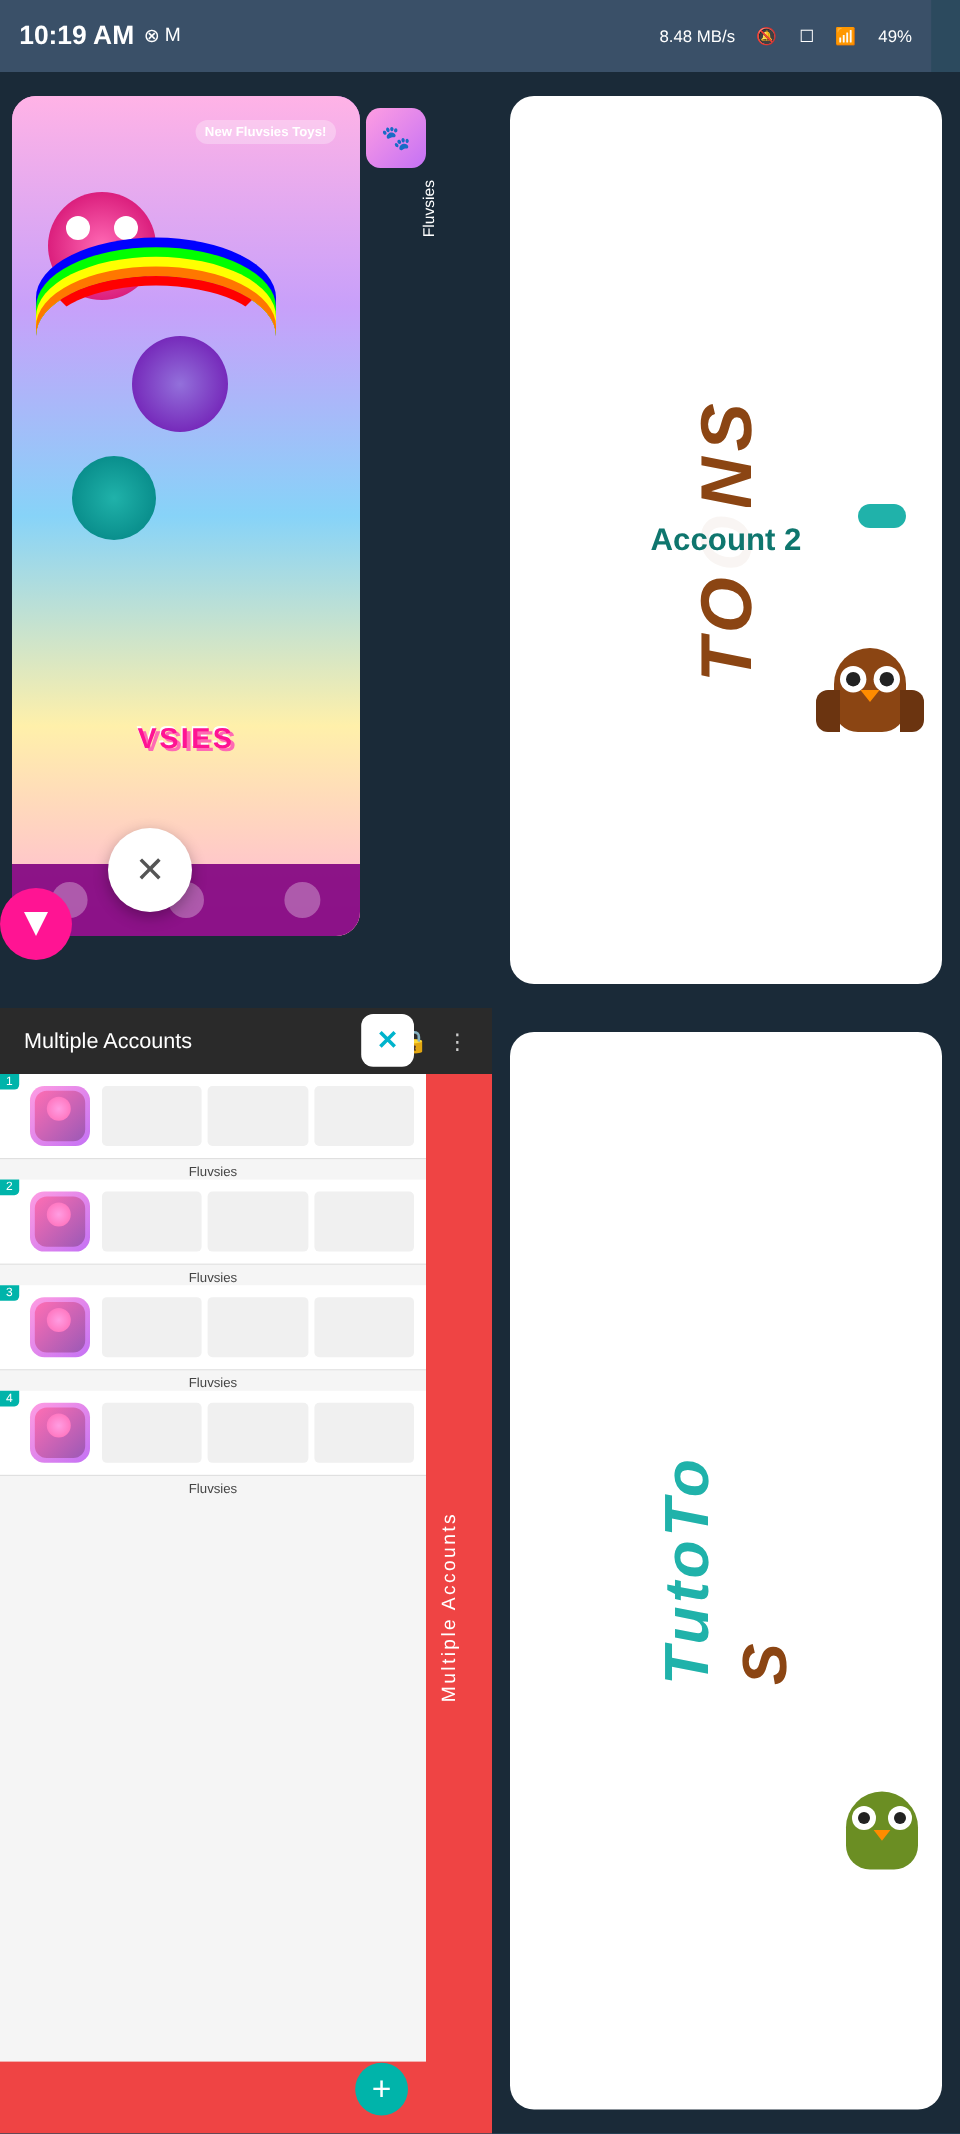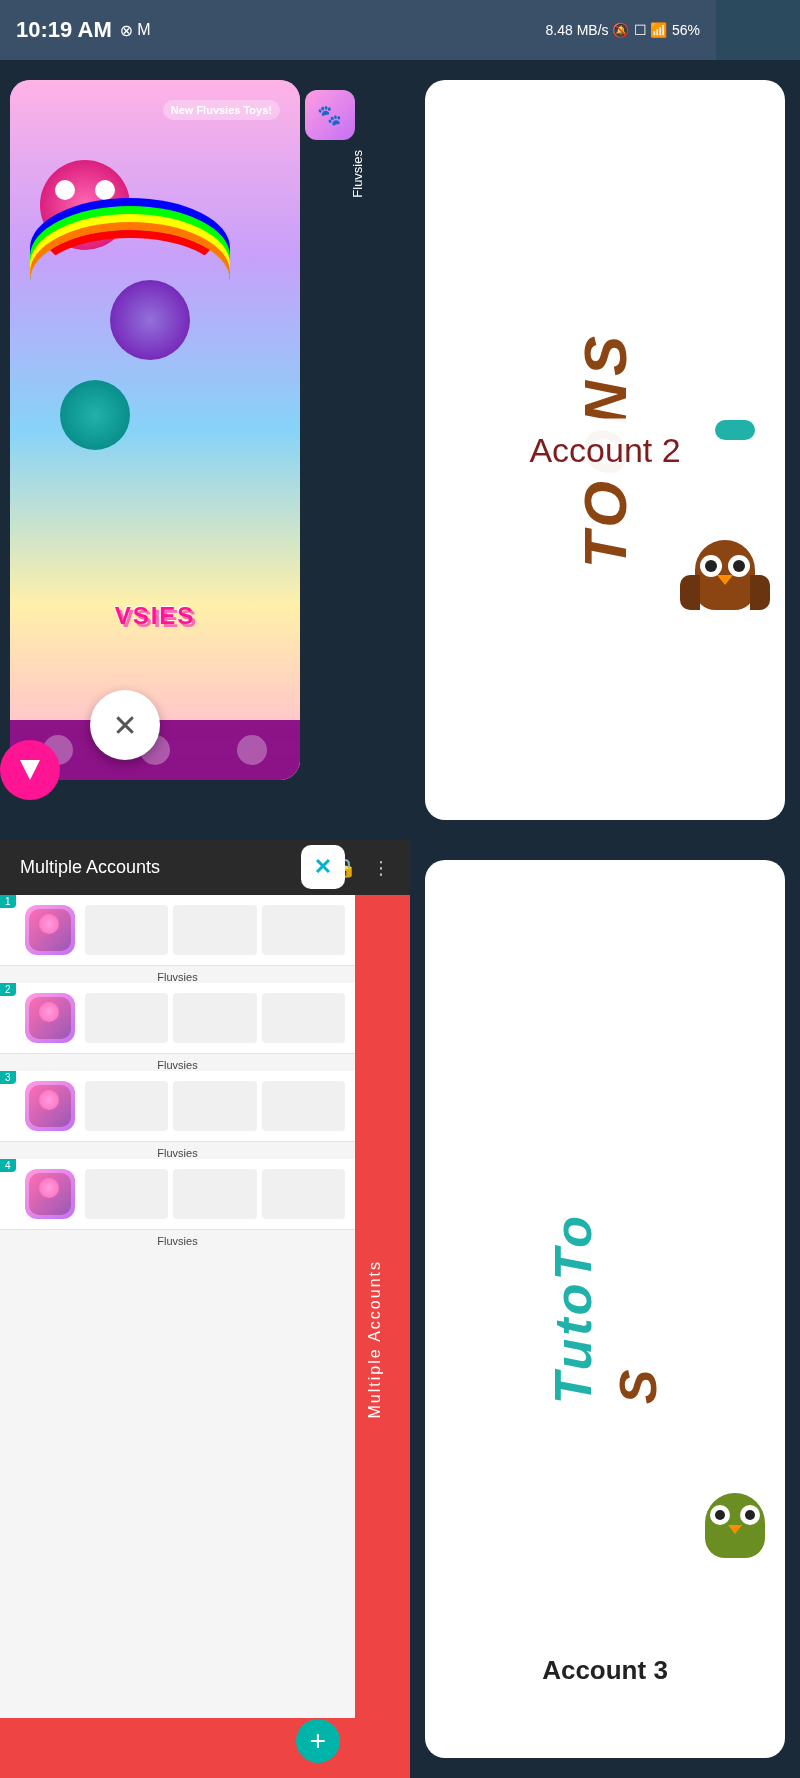--- a/index.html
+++ b/index.html
@@ -10,21 +10,21 @@
       font-family: 'Arial', sans-serif;
       overflow: hidden;
       position: relative;
     }
 
     
     .status-bar {
       position: absolute;
       top: 0;
       left: 0;
-      width: 716px;
+      width: 776px;
       height: 60px;
       background: #3a5068;
       display: flex;
       align-items: center;
       justify-content: space-between;
       padding: 0 16px;
       z-index: 100;
     }
     .status-left {
       display: flex;
@@ -41,21 +41,21 @@
       align-items: center;
       gap: 4px;
     }
     .status-icon {
       color: white;
       font-size: 16px;
     }
     .status-right {
       display: flex;
       align-items: center;
-      gap: 4px;
+      gap: 18px;
       color: white;
       font-size: 14px;
       padding-left: 36px;
     }
 
     
     .app-grid {
       position: absolute;
       top: 60px;
       left: 0;
@@ -377,23 +377,23 @@
     }
 
     .account2-label {
       position: absolute;
       top: 50%;
       left: 50%;
       transform: translate(-50%, -50%);
       background: rgba(255,255,255,0.95);
       padding: 12px 24px;
       border-radius: 8px;
-      font-size: 34px;
-      font-weight: normal;
-      color: #7f1d1d;
+      font-size: 26px;
+      font-weight: bold;
+      color: #0f766e;
       white-space: nowrap;
     }
 
     
     .multiple-accounts-container {
       position: relative;
       background: #ef4444;
       overflow: hidden;
     }
 
@@ -708,21 +708,21 @@
       <span class="status-icon">⊗</span>
       <span class="status-icon">M</span>
     </div>
   </div>
   <div class="status-right">
     <span>8.48 MB/s</span>
     <span>🔕</span>
     <span>☐</span>
     <span>📶</span>
     <span>
-      <span>56</span>%
+      <span>49</span>%
     </span>
   </div>
 </div>
 
 <div class="app-grid">
 
   <div class="account1-container">
 
     <div class="phone-screen">
       <div class="fluvsies-bg">
@@ -870,16 +870,15 @@
         <div class="owl2">
           <div class="owl2-body">
             <div class="owl2-eye-l"></div>
             <div class="owl2-eye-r"></div>
             <div class="owl2-beak"></div>
           </div>
         </div>
       </div>
     </div>
 
-    <div class="account3-label">Account 3</div>
   </div>
 
 </div>
 
 </body></html>

